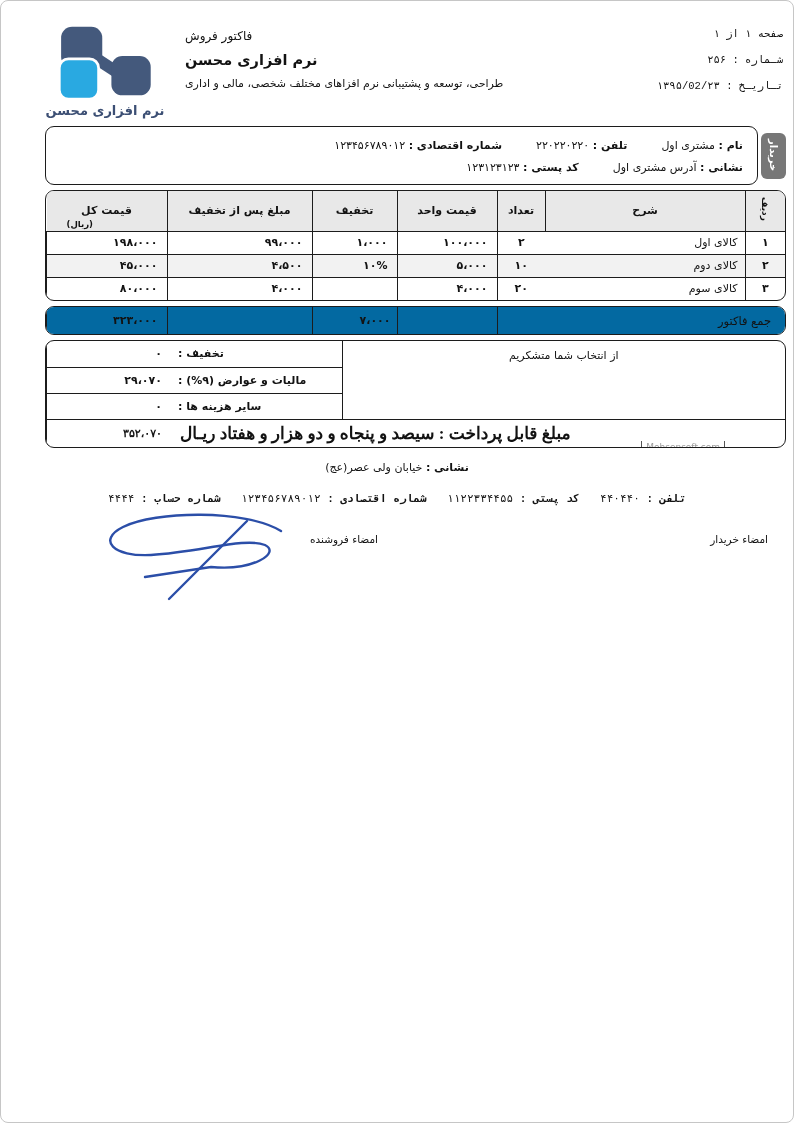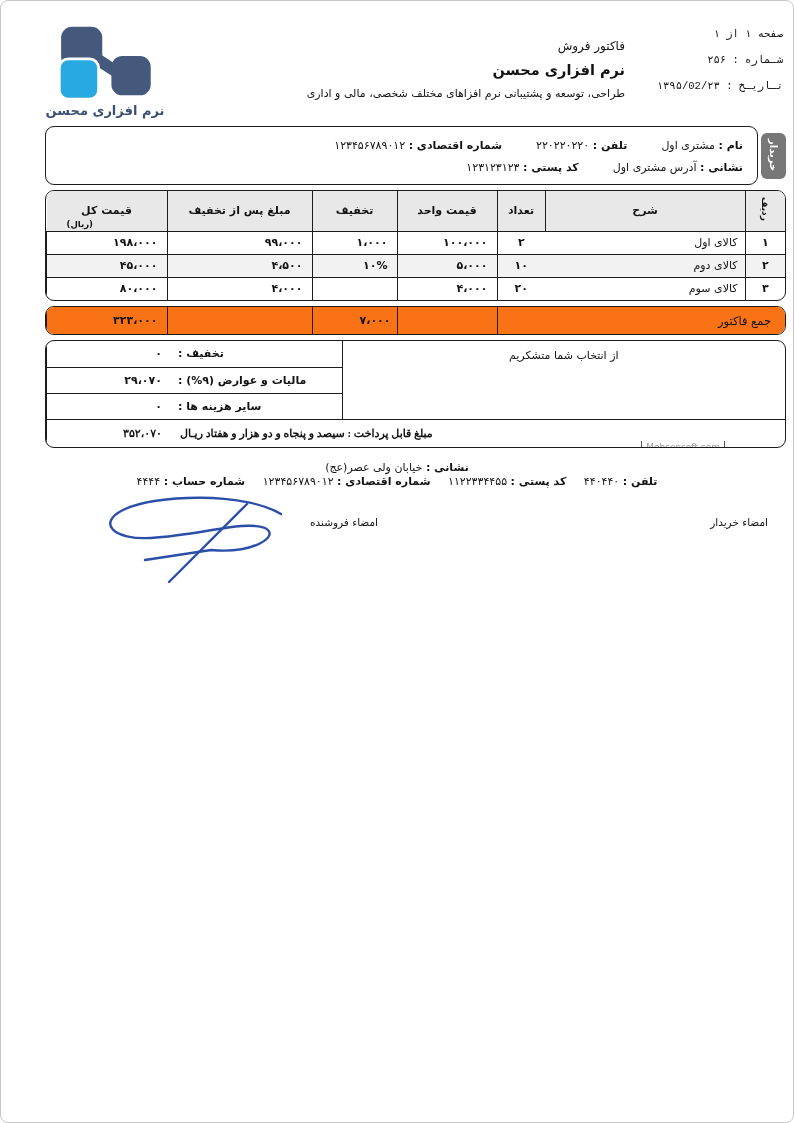--- a/index.html
+++ b/index.html
@@ -11,21 +11,21 @@
   }
   .page {
     position:absolute; inset:0;
     border:1px solid #c6c6c6; border-radius:8px;
     background:#fff; overflow:hidden;
   }
   
   .topbar { display:flex; align-items:flex-start; padding:20px 10px 6px 24px; }
   .meta { width:158px; text-align:right; font-size:10.5px; padding-top:6px; }
   .meta > div { height:26px;font-family:Liberation Mono, monospace; }
-  .titleblock { flex:1; text-align:right; padding-top:8px;margin-top:10px; }
+  .titleblock { flex:1; text-align:left; padding-top:8px; }
   .doc-type { font-size:12px; }
   .company-name { font-size:14.5px; font-weight:bold; margin-top:9px; }
   .tagline { font-size:11px; margin-top:9px; }
   .logoblock { width:160px; text-align:center; padding-top:2px; }
   .logo-caption { font-size:13px; font-weight:bold; color:#3c4f74; margin-top:-2px; }
   
   .customer-wrap { display:flex; align-items:center; gap:3px; margin:2px 7px 0 44px; }
   .customer-tab {
     width:25px; height:46px; background:#777; color:#fff;
     border-radius:6px; display:flex; align-items:center; justify-content:center;
@@ -53,42 +53,42 @@
   .items td:first-child { border-inline-start:none; }
   .items tbody tr:not(:last-child) td { border-bottom:1px solid #1c1c1c; }
   .items tr.alt td { background:#f2f2f2; }
   .unit-note { position:absolute; left:20px; bottom:2px; font-size:8.5px; font-weight:bold; }
   .num { direction:ltr; text-align:right; font-weight:bold; padding-left:0; padding-right:9px; }
   td.num { text-align:right; }
   .qty { text-align:center; font-weight:bold; direction:ltr; padding-right:0; }
   .desc { padding-right:7px; }
   .rowno { text-align:center; font-weight:bold; }
   
-  .totals td { background:#f97316; height:27px; border-inline-start:1px solid #1c1c1c;padding-left:47px; }
+  .totals td { background:#0369a1; height:27px; border-inline-start:1px solid #1c1c1c;padding-left:47px; }
   .totals td:first-child { border-inline-start:none; }
   .total-label { text-align:right; padding-right:14px; font-size:11.5px; }
   
   .summary-box { position:relative; }
   .summary td { height:26px; }
   .thanks { vertical-align:top; text-align:center; padding-top:8px; font-size:11px; border-bottom:1px solid #1c1c1c; }
   .slabel { font-weight:bold; text-align:left; padding-left:6px;
     border-inline-start:1px solid #1c1c1c; border-bottom:1px solid #1c1c1c; }
   .sval { direction:ltr; text-align:right; font-weight:bold; padding-right:10px;
     border-inline-start:1px solid #1c1c1c; border-bottom:1px solid #1c1c1c; }
   .payrow td { height:28px; border-bottom:none;font-family:Liberation Serif, serif; }
-  .paylabel { font-weight:bold; text-align:left; padding-left:8px; font-size:11px; }
+  .paylabel { font-weight:bold; text-align:left; padding-left:8px; font-size:17px; }
   .watermark {
     position:absolute; bottom:-7px; right:60px;
     background:#fff; color:#9a9a9a; font-size:9px; line-height:13px;
     padding:0 4px; border-left:1px solid #555; border-right:1px solid #555;
     direction:ltr;
   }
   
   .seller { text-align:center; margin-top:13px; font-size:11px; }
-  .seller .line2 { margin-top:1px; }
+  .seller .line2 { margin-top:18px;font-family:Liberation Mono, monospace; }
   .seller .pair { margin:0 7px; }
   .signs { position:relative; height:112px; margin:14px 7px 0 44px; font-size:10.5px; }
   .sign-buyer { position:absolute; top:14px; right:18px; }
   .sign-seller { position:absolute; top:14px; right:408px; }
   .signature-svg { position:absolute; top:-14px; left:40px; }
   .quote { text-align:center; font-size:11px; margin-top:2px; }
 </style>
 </head>
 <body>
 

